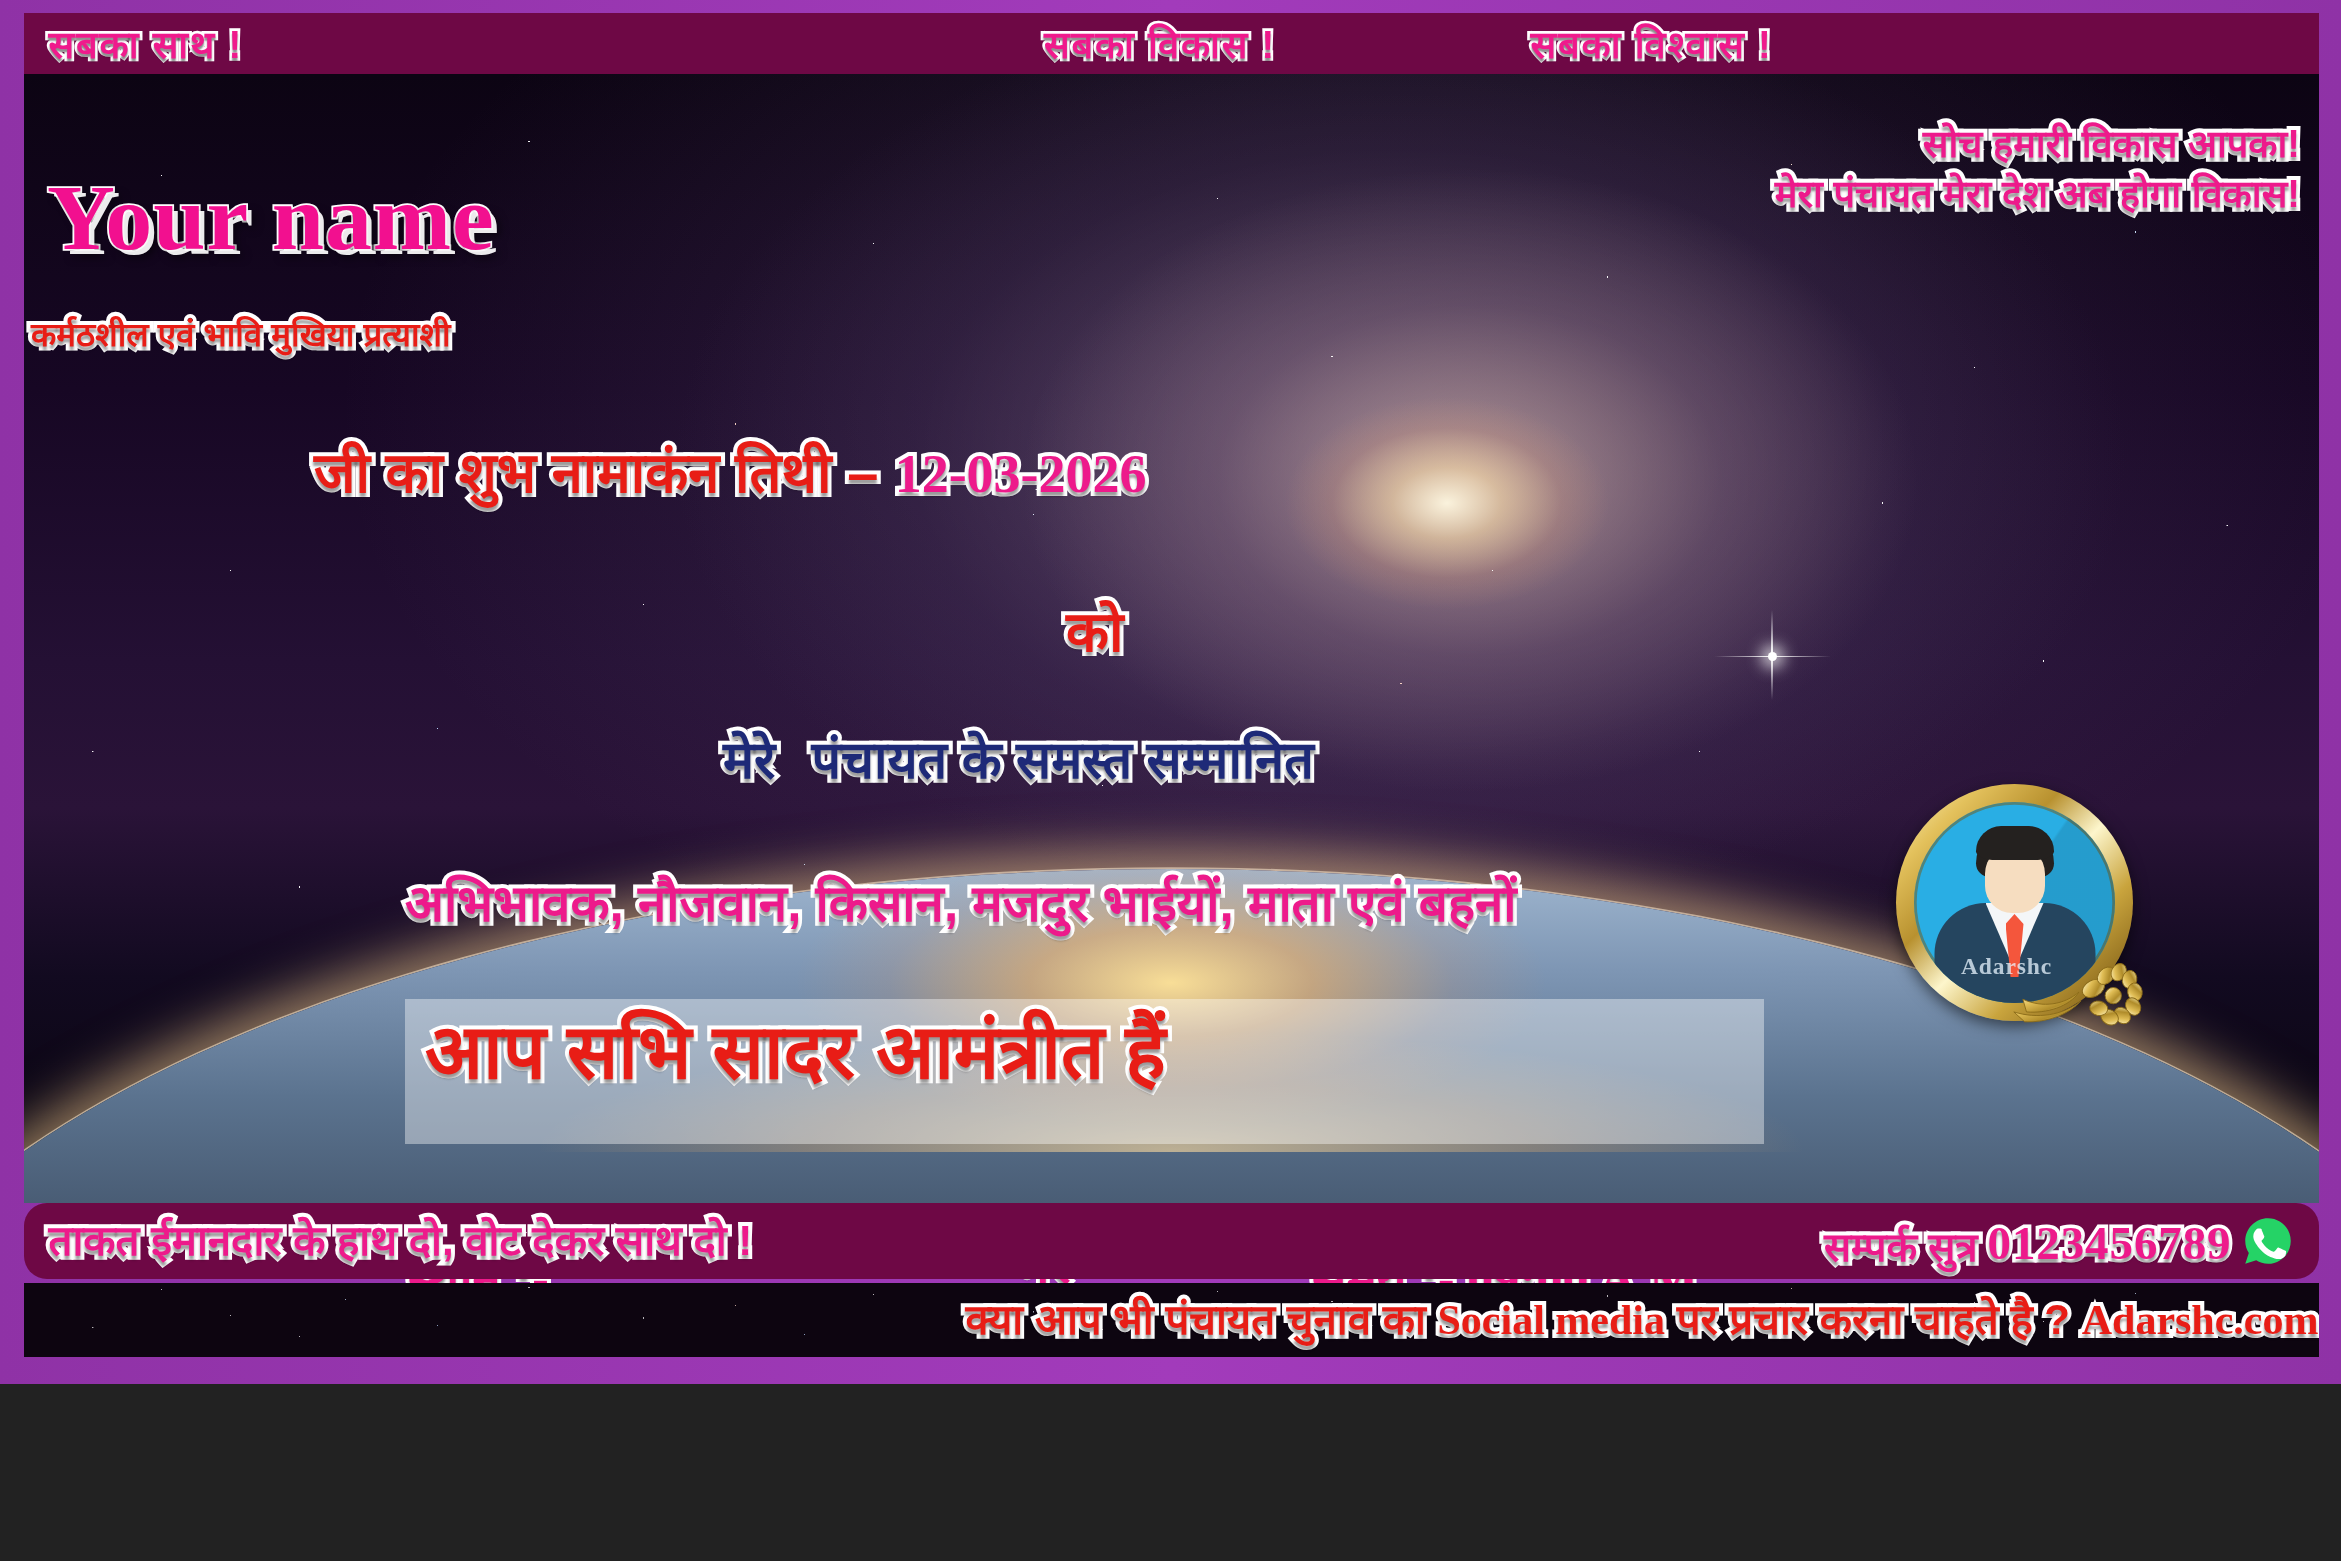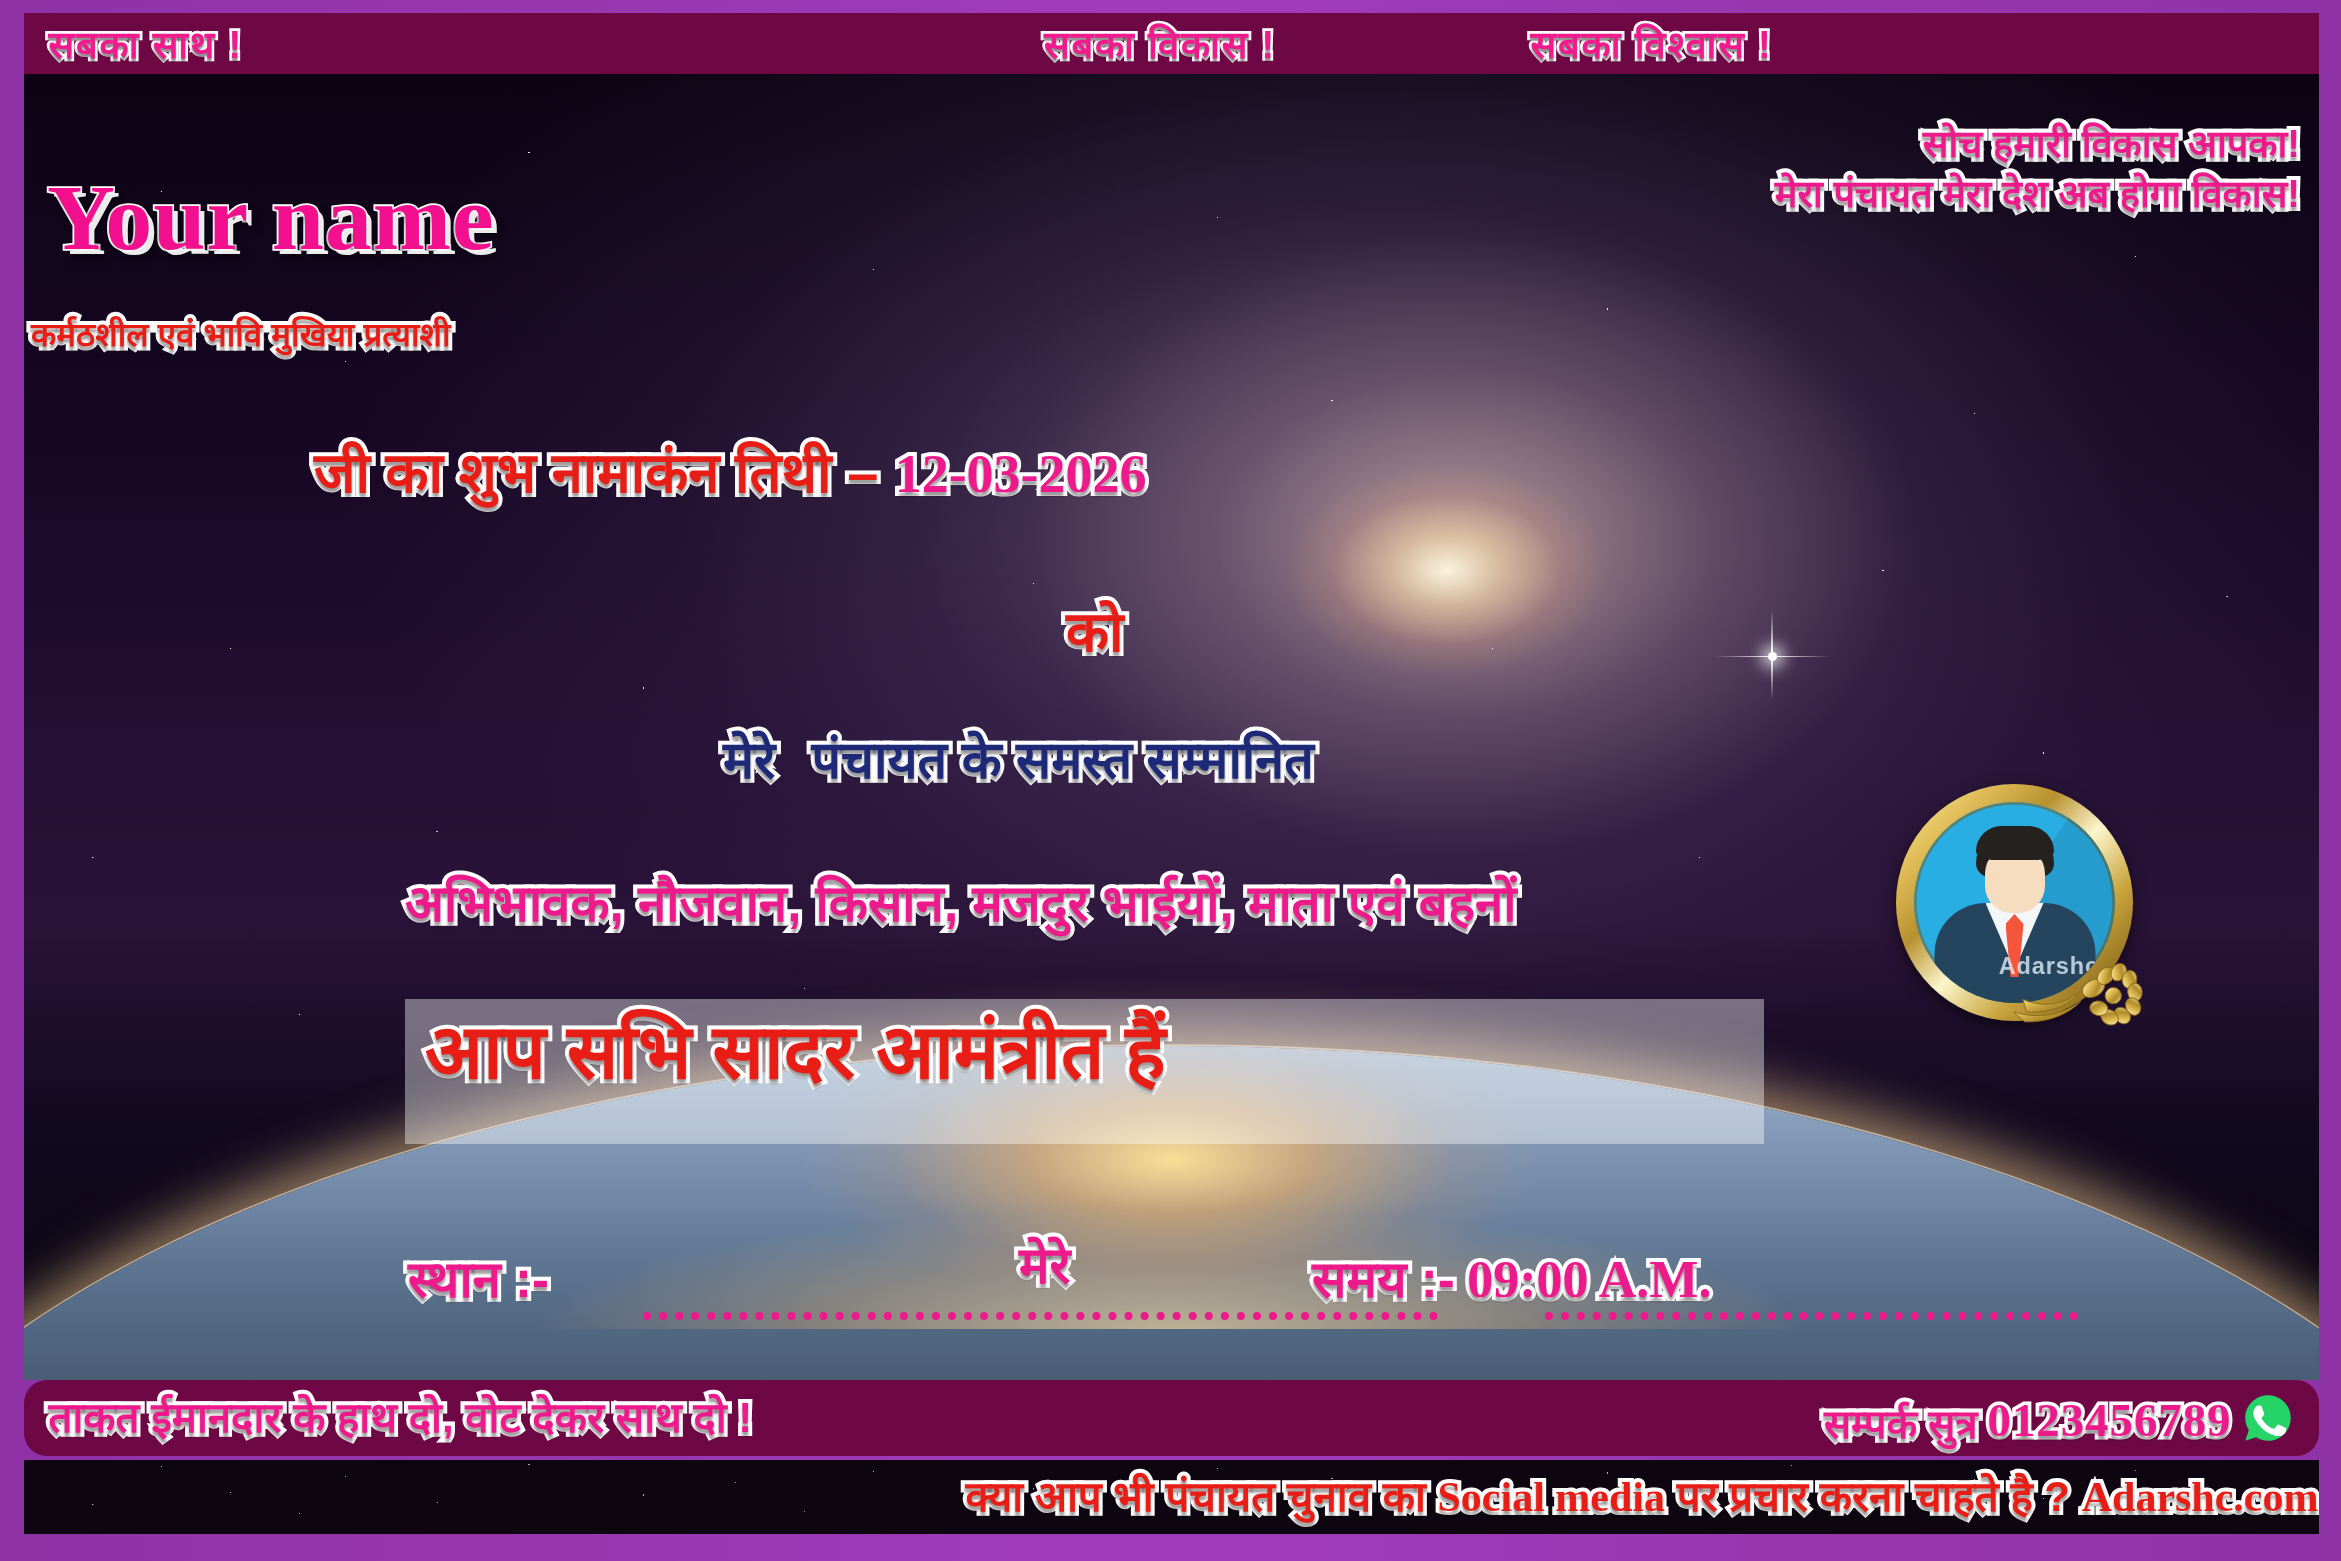--- a/index.html
+++ b/index.html
@@ -1,21 +1,21 @@
 <!DOCTYPE html>
 <html style="font-size:14.5px"><head>
 <meta charset="utf-8">
 <style>
   html,body{margin:0;padding:0;background:#222;}
   body{font-family:"Liberation Sans", sans-serif;}
 
   
   .poster{
     position:relative;
-    width:2342px;height:1561px;
+    width:2342px;height:1384px;
     overflow:hidden;
     background:#8b2fa0;
   }
 
   
   .outer-border{
     position:absolute;inset:0;
     background:linear-gradient(90deg,#8f32a6 0%,#a23bbb 50%,#8f32a6 100%);
   }
 
@@ -213,22 +213,22 @@
     position:absolute;left:50%;top:101px;transform:translateX(-50%);
     width:58px;height:67px;background:#f4f6f8;
     clip-path:polygon(50% 100%,0 0,100% 0);
   }
   .av-tie{
     position:absolute;left:50%;top:112px;transform:translateX(-50%);
     width:18px;height:63px;background:#f4563c;
     clip-path:polygon(50% 0,100% 16%,72% 100%,28% 100%,0 16%);
   }
   .badge .wm{
-    position:absolute;left:0;right:16px;bottom:23.5px;text-align:right;
-    font-family:Liberation Sans, sans-serif;font-weight:bold;font-size:23.5px;
+    position:absolute;left:0;right:16px;bottom:23.5px;text-align:center;
+    font-family:Liberation Serif, serif;font-weight:bold;font-size:23.5px;
     color:#eaf6ff;opacity:.75;letter-spacing:0.9px;
   }
   .badge .leaf{
     position:absolute;right:-12.6px;bottom:-9px;width:136px;height:94px;
   }
 
   
   .bottom-bar{
     position:absolute;left:23.5px;right:23.5px;bottom:105px;height:76px;
     background:#6e0845;

